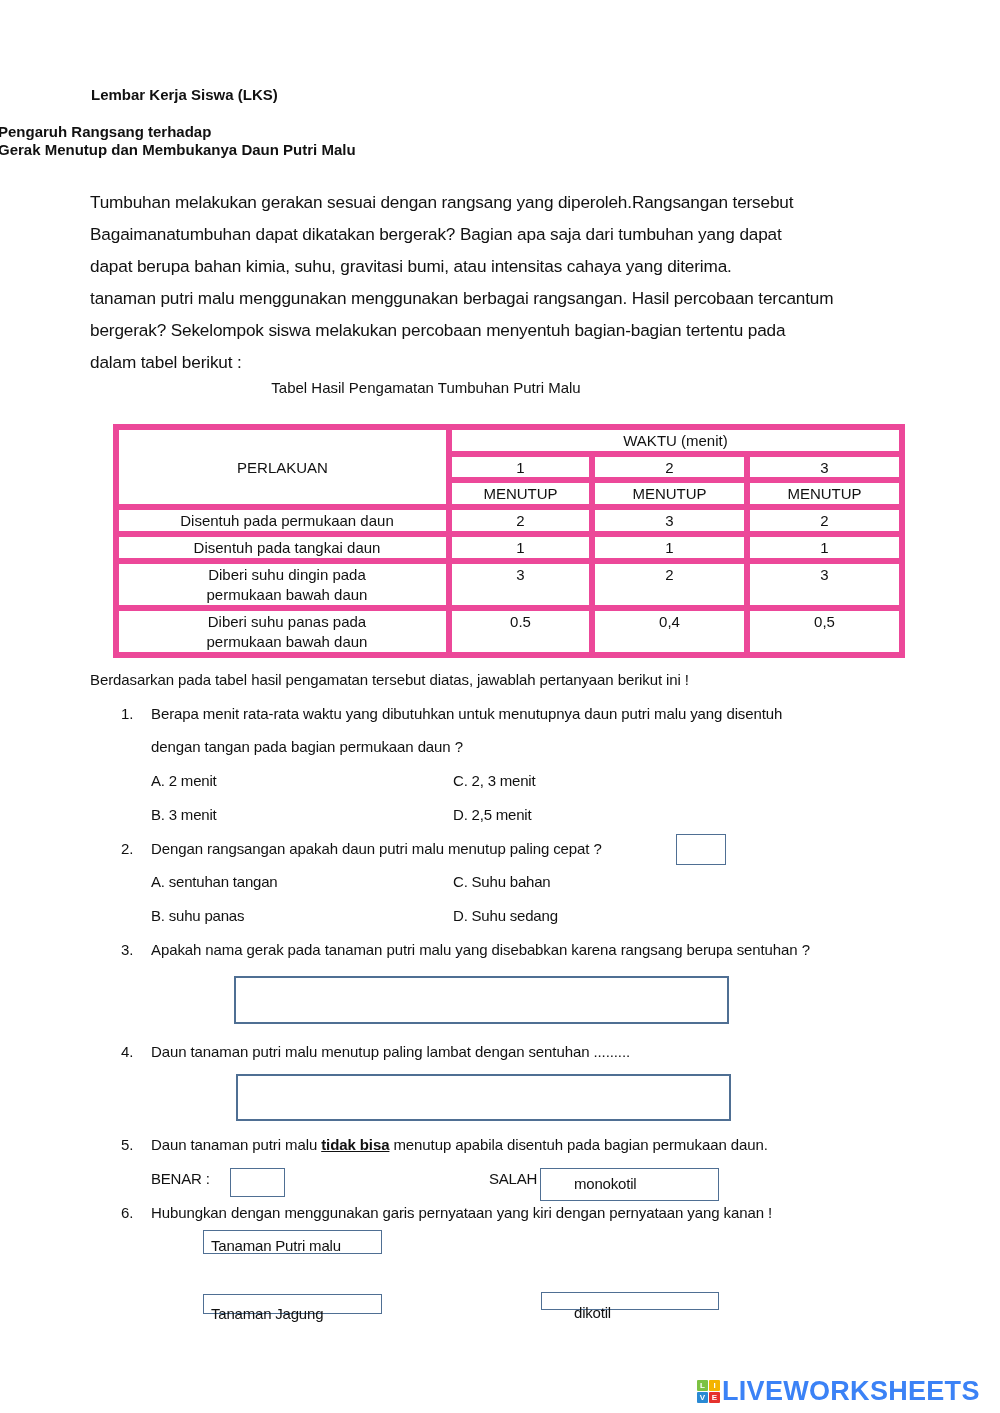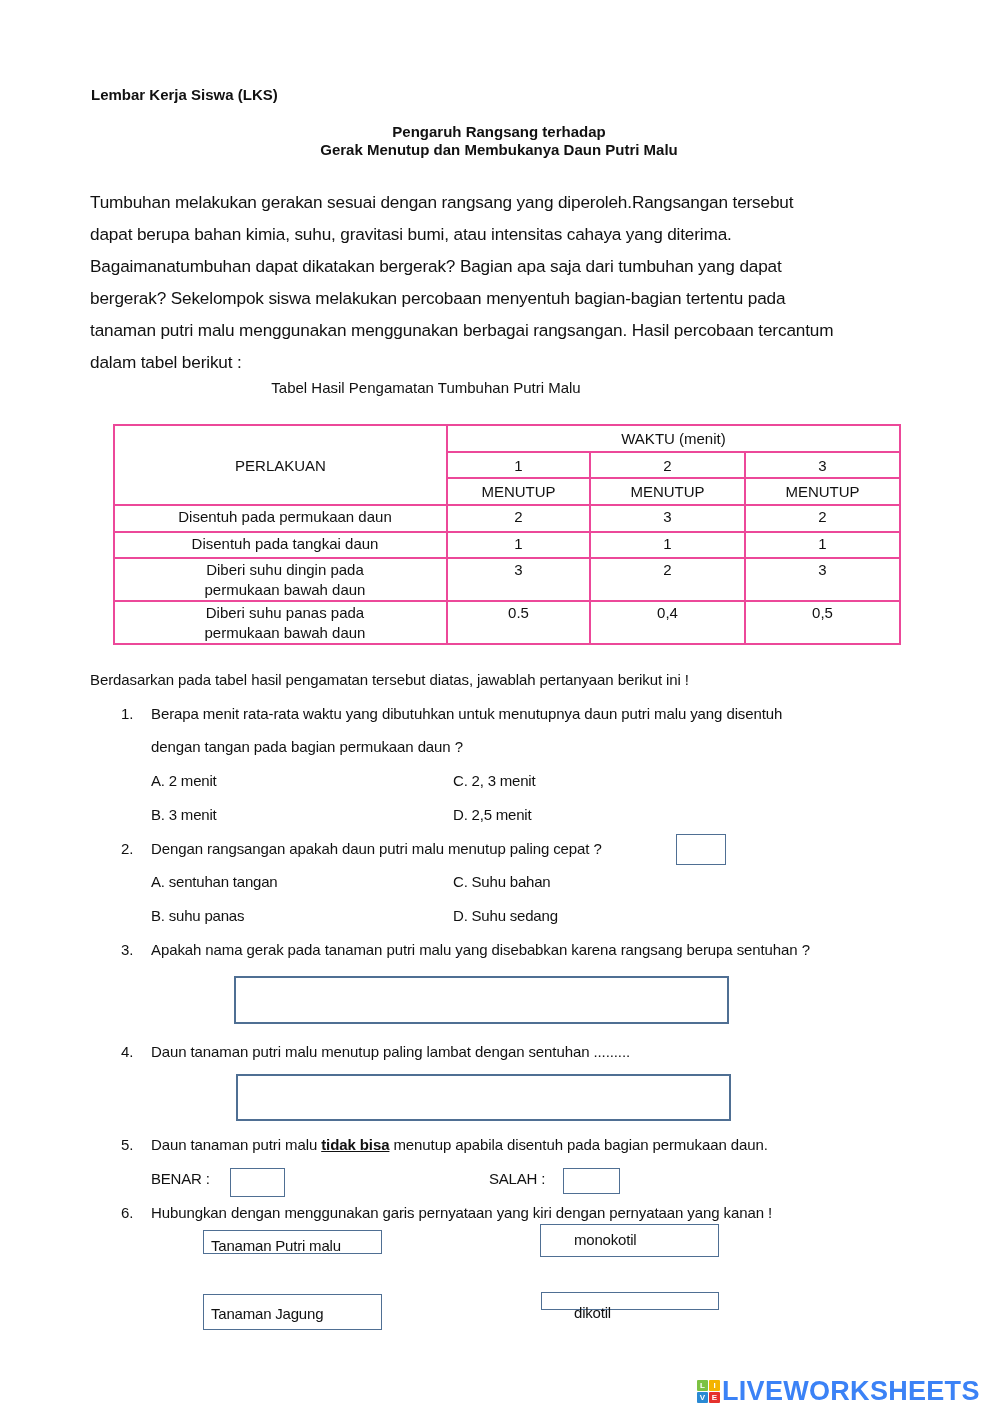--- a/index.html
+++ b/index.html
@@ -2,29 +2,29 @@
 <html><head>
 <meta charset="utf-8">
 <style>
   html, body { margin: 0; padding: 0; background: #ffffff; }
   body { width: 1000px; height: 1413px; position: relative; overflow: hidden; color: #111; }
   .abs { position: absolute; }
   .arial { font-family: "Liberation Sans", sans-serif; }
   .calibri { font-family: "Liberation Sans", sans-serif; letter-spacing: -0.2px; }
 
   #lks-title { left: 91px; top: 86px; font-size: 15px; font-weight: bold; }
-  #doc-title { left: 0; width: 1000px; top: 123px; text-align: center; font-size: 15px; font-weight: bold; line-height: 18px; }
+  #doc-title { left: 0; width: 1000px; top: 123px; font-size: 15px; font-weight: bold; line-height: 18px; }
   #doc-title div { margin-left: -2px; }
 
   #intro { left: 90px; top: 186px; width: 830px; font-size: 17.2px; line-height: 32px; letter-spacing: -0.15px; }
   #table-caption { left: 0; width: 852px; top: 379px; text-align: center; font-size: 15px; }
 
   
   #obs-table { position: absolute; left: 113px; top: 424px; border-collapse: collapse; font-family: "Liberation Sans", sans-serif; }
-  #obs-table td { border: 2px solid #ec4899; padding: 0; font-size: 15px; vertical-align: top; }
+  #obs-table td { border: 6px solid #ec4899; padding: 0; font-size: 15px; vertical-align: top; }
   #obs-table .hdr { text-align: center; vertical-align: middle; font-size: 15px; }
   #obs-table .lbl { padding-left: 9px; font-size: 15px; line-height: 20px; padding-top: 1px; text-align: center; }
   #obs-table .val { text-align: center; padding-top: 2px; }
 
   #instruction { left: 90px; top: 671px; font-size: 15px; letter-spacing: -0.1px; }
 
   .qnum { position: absolute; font-size: 15px; }
   .qtext { position: absolute; font-size: 15px; letter-spacing: -0.1px; }
   .opt { position: absolute; font-size: 15px; }
 
@@ -45,24 +45,24 @@
 <body>
 
 <div id="lks-title" class="abs arial">Lembar Kerja Siswa (LKS)</div>
 <div id="doc-title" class="abs arial">
   <div>Pengaruh Rangsang terhadap</div>
   <div>Gerak Menutup dan Membukanya Daun Putri Malu</div>
 </div>
 
 <div id="intro" class="abs arial">
   <div>Tumbuhan melakukan gerakan sesuai dengan rangsang yang diperoleh.Rangsangan tersebut</div>
+  <div>Bagaimanatumbuhan dapat dikatakan bergerak? Bagian apa saja dari tumbuhan yang dapat</div>
   <div>dapat berupa bahan kimia, suhu, gravitasi bumi, atau intensitas cahaya yang diterima.</div>
-  <div>Bagaimanatumbuhan dapat dikatakan bergerak? Bagian apa saja dari tumbuhan yang dapat</div>
+  <div>tanaman putri malu menggunakan menggunakan berbagai rangsangan. Hasil percobaan tercantum</div>
   <div>bergerak? Sekelompok siswa melakukan percobaan menyentuh bagian-bagian tertentu pada</div>
-  <div>tanaman putri malu menggunakan menggunakan berbagai rangsangan. Hasil percobaan tercantum</div>
   <div>dalam tabel berikut :</div>
 </div>
 
 <div id="table-caption" class="abs arial">Tabel Hasil Pengamatan Tumbuhan Putri Malu</div>
 
 <table id="obs-table">
   <colgroup>
     <col style="width:333px">
       <col style="width:143px">
       <col style="width:155px">
@@ -148,24 +148,24 @@
 <div class="ansbox thin" style="left:230px; top:1168px; width:55px; height:29px;"></div>
 <div class="opt calibri" style="left:489px; top:1170px;">SALAH :</div>
 <div class="ansbox thin" style="left:563px; top:1168px; width:57px; height:26px;"></div>
 
 <div class="qnum calibri" style="left:121px; top:1204px;">6.</div>
 <div class="qtext calibri" style="left:151px; top:1204px;">Hubungkan dengan menggunakan garis pernyataan yang kiri dengan pernyataan yang kanan !</div>
 
 <div class="matchbox calibri" style="left:203px; top:1230px; width:179px; height:24px;">
   <span style="left:7px; top:6px;">Tanaman Putri malu</span>
 </div>
-<div class="matchbox calibri" style="left:203px; top:1294px; width:179px; height:36px;">
+<div class="matchbox calibri" style="left:203px; top:1294px; width:179px; height:20px;">
   <span style="left:7px; top:10px;">Tanaman Jagung</span>
 </div>
-<div class="matchbox calibri" style="left:540px; top:1224px; width:179px; height:33px;">
+<div class="matchbox calibri" style="left:540px; top:1168px; width:179px; height:33px;">
   <span style="left:33px; top:6px;">monokotil</span>
 </div>
 <div class="matchbox calibri" style="left:541px; top:1292px; width:178px; height:18px;">
   <span style="left:32px; top:11px;">dikotil</span>
 </div>
 
 <div id="logo" class="abs">
   <div id="logo-squares">
     <span style="background:#7cc242;">L</span>
     <span style="background:#f4b400;">I</span>

